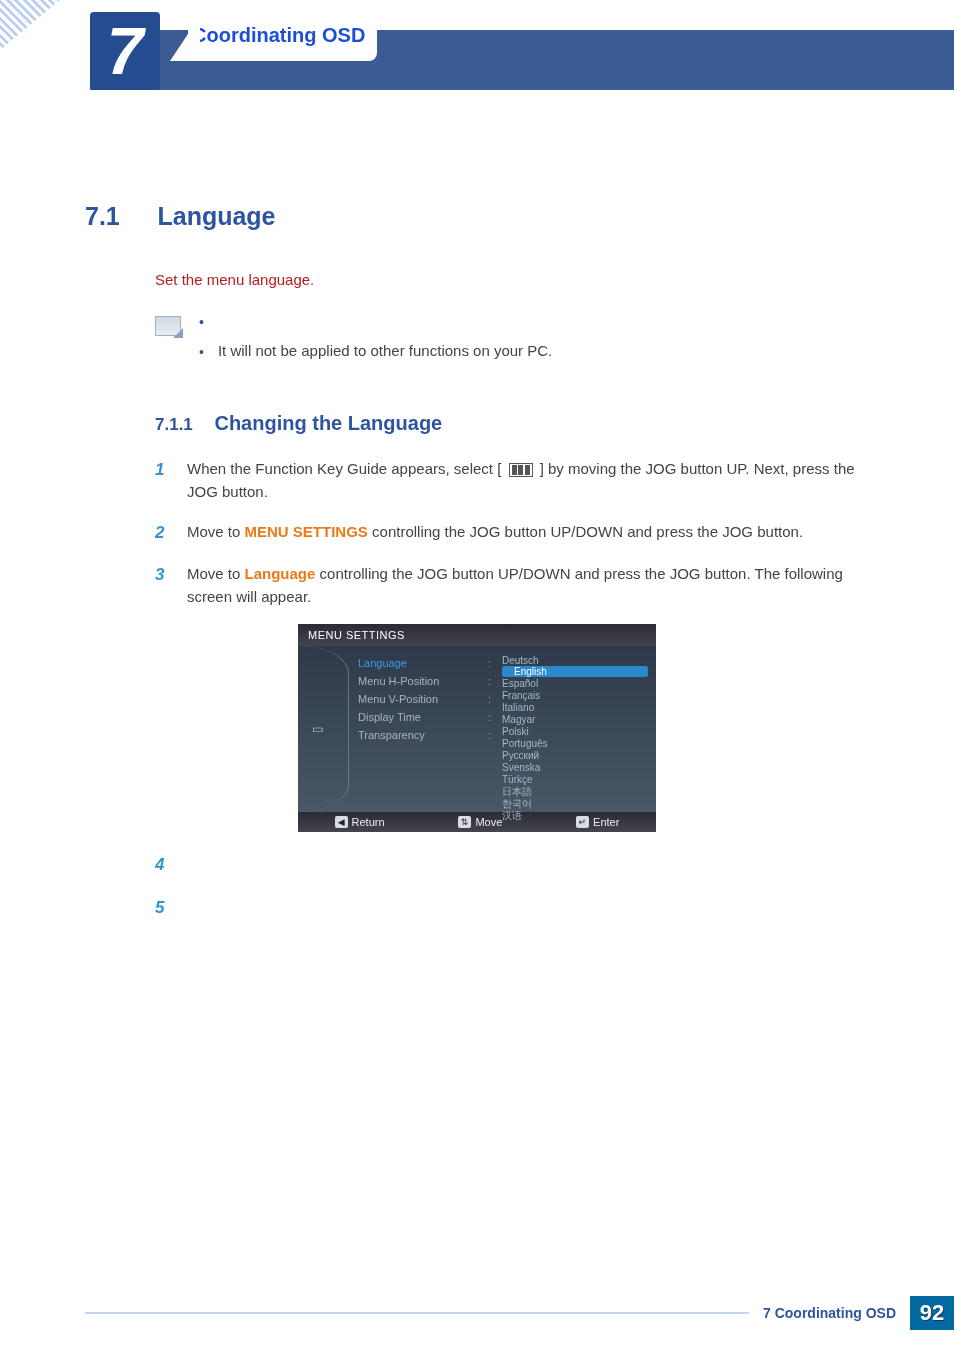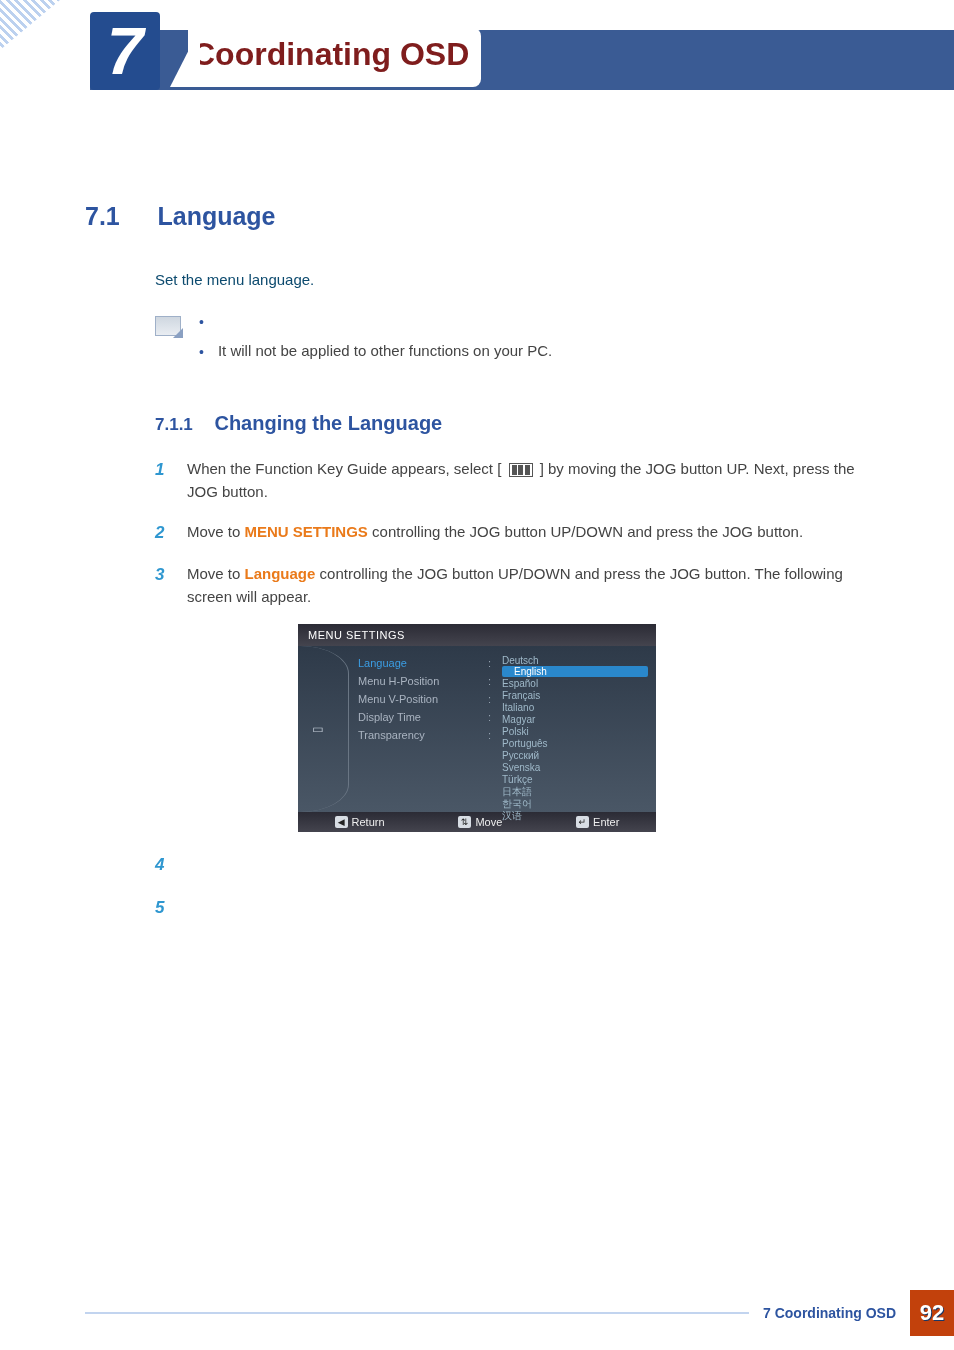--- a/index.html
+++ b/index.html
@@ -50,24 +50,24 @@
   }
   .chap-num {
     color: #fff;
     font-size: 66px;
     font-weight: 600;
     font-style: italic;
   }
   .hdr-title {
     position: absolute;
     left: 188px;
-    top: 28px;
-    font-size: 32px;
+    top: 16px;
+    font-size: 20px;
     font-weight: 600;
-    color: #7f1d1d;
+    color: #1d4ed8;
     z-index: 3;
     background:#fff;
     padding: 8px 12px 14px 4px;
     border-radius:0 8px 8px 0;
   }
   .hdr-title::after{
     content:"";
     position:absolute;
     left:-18px;top:0;bottom:0;width:30px;
     background:#fff;
@@ -89,21 +89,21 @@
   .sec-title {
     color: #2d54a0;
     font-size: 25px;
     font-weight: 600;
     display: inline-block;
   }
   .body-text {
     margin-left: 70px;
     margin-top: 40px;
     font-size: 15px;
-    color: #0c4a6e;
+    color: #b91c1c;
   }
   .note-row {
     display: flex;
     margin-left: 70px;
     margin-top: 24px;
     gap: 18px;
   }
   .note-icon {
     width: 24px;
     height: 18px;
@@ -266,22 +266,22 @@
     height:30px;
   }
   .footer-rule {
     flex:1;height:2px;background:#c2d4ef;
   }
   .footer-label {
     color:#2d54a0;font-size:14px;font-weight:600;
     padding:0 14px;
   }
   .footer-pg {
-    background:#c2410c;color:#fff;font-size:22px;font-weight:700;
-    width:44px;height:46px;display:flex;align-items:center;justify-content:center;
+    background:#0369a1;color:#fff;font-size:22px;font-weight:700;
+    width:44px;height:34px;display:flex;align-items:center;justify-content:center;
     text-shadow:1px 1px 0 #1a3766;
   }
 </style>
 </head>
 <body>
 
 <div class="hdr-wrap">
   <div class="hatch"></div>
   <div class="hdr-bar"></div>
   <div class="chap-badge">

